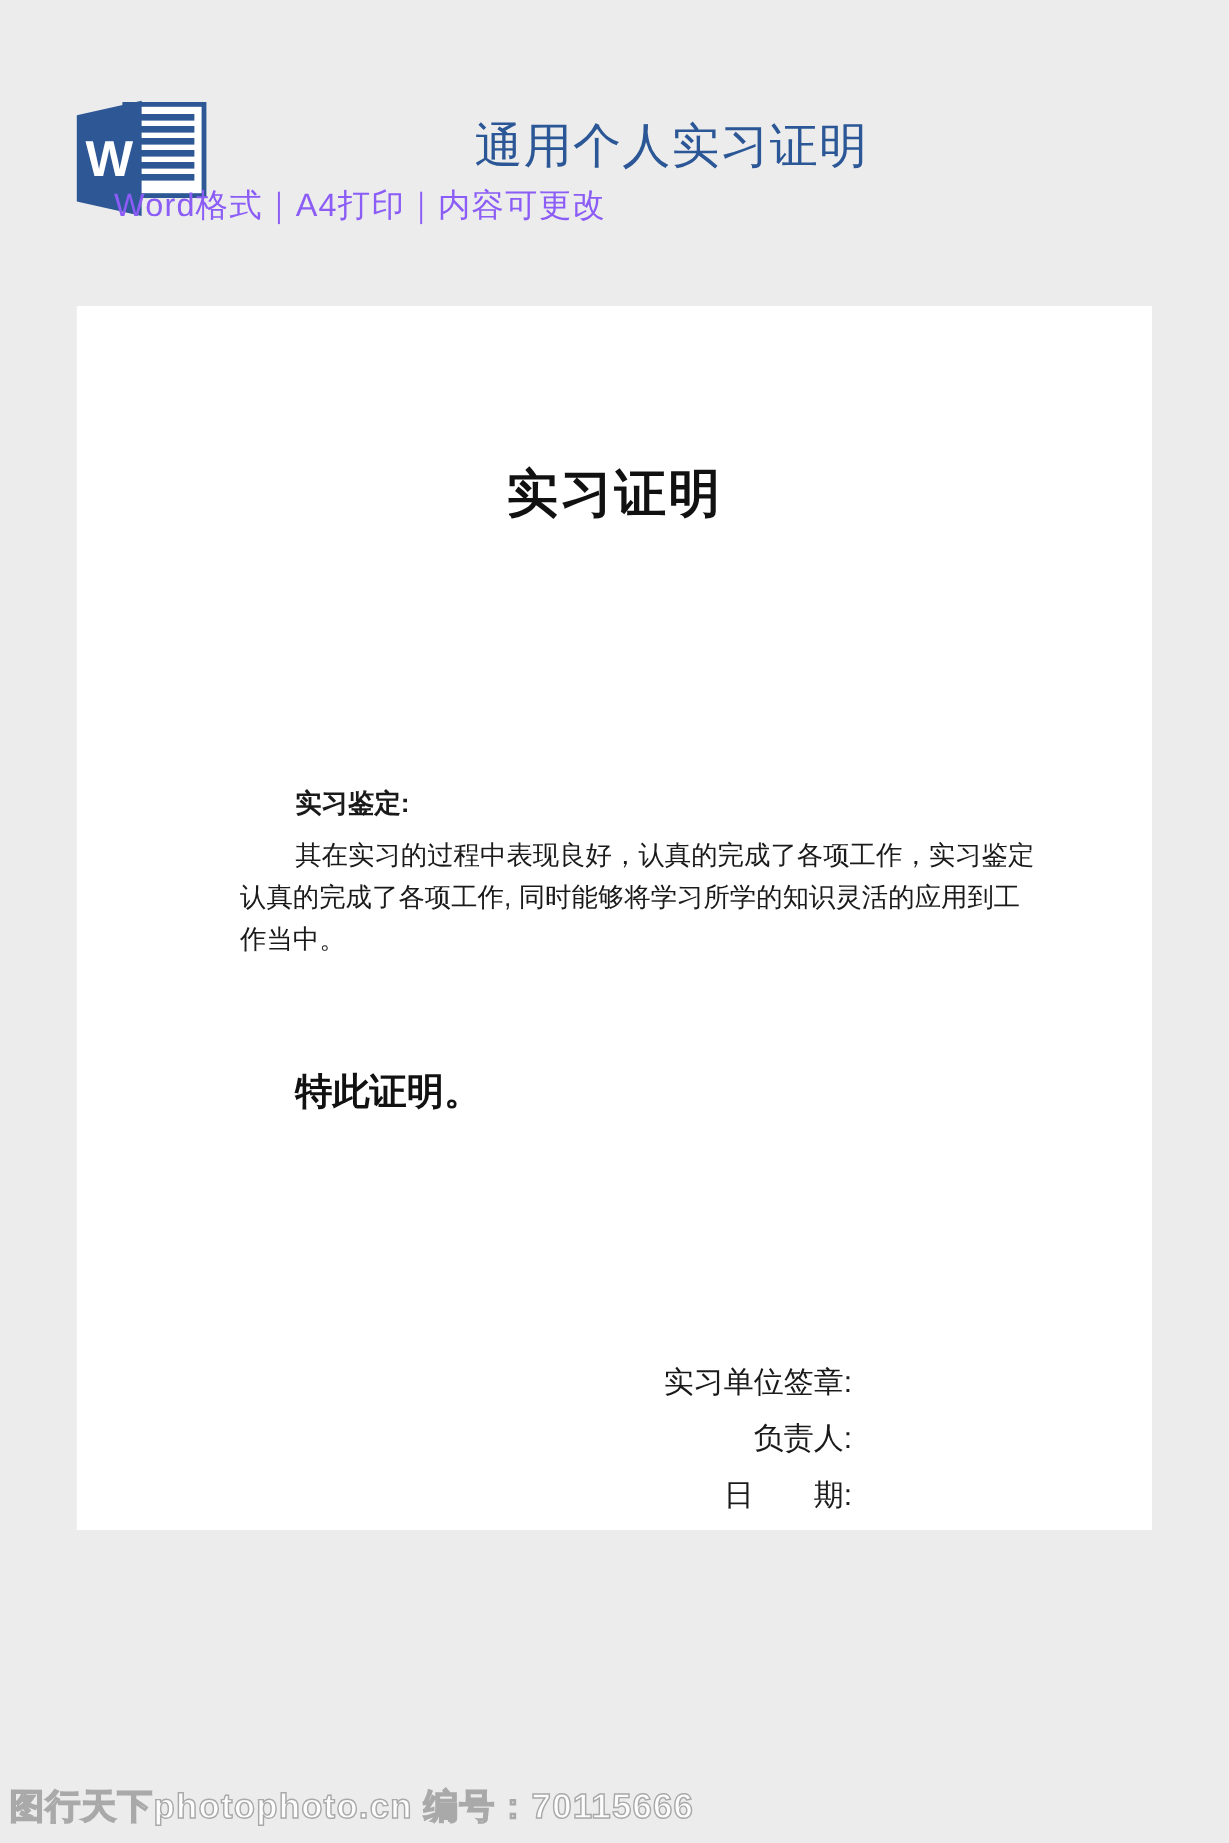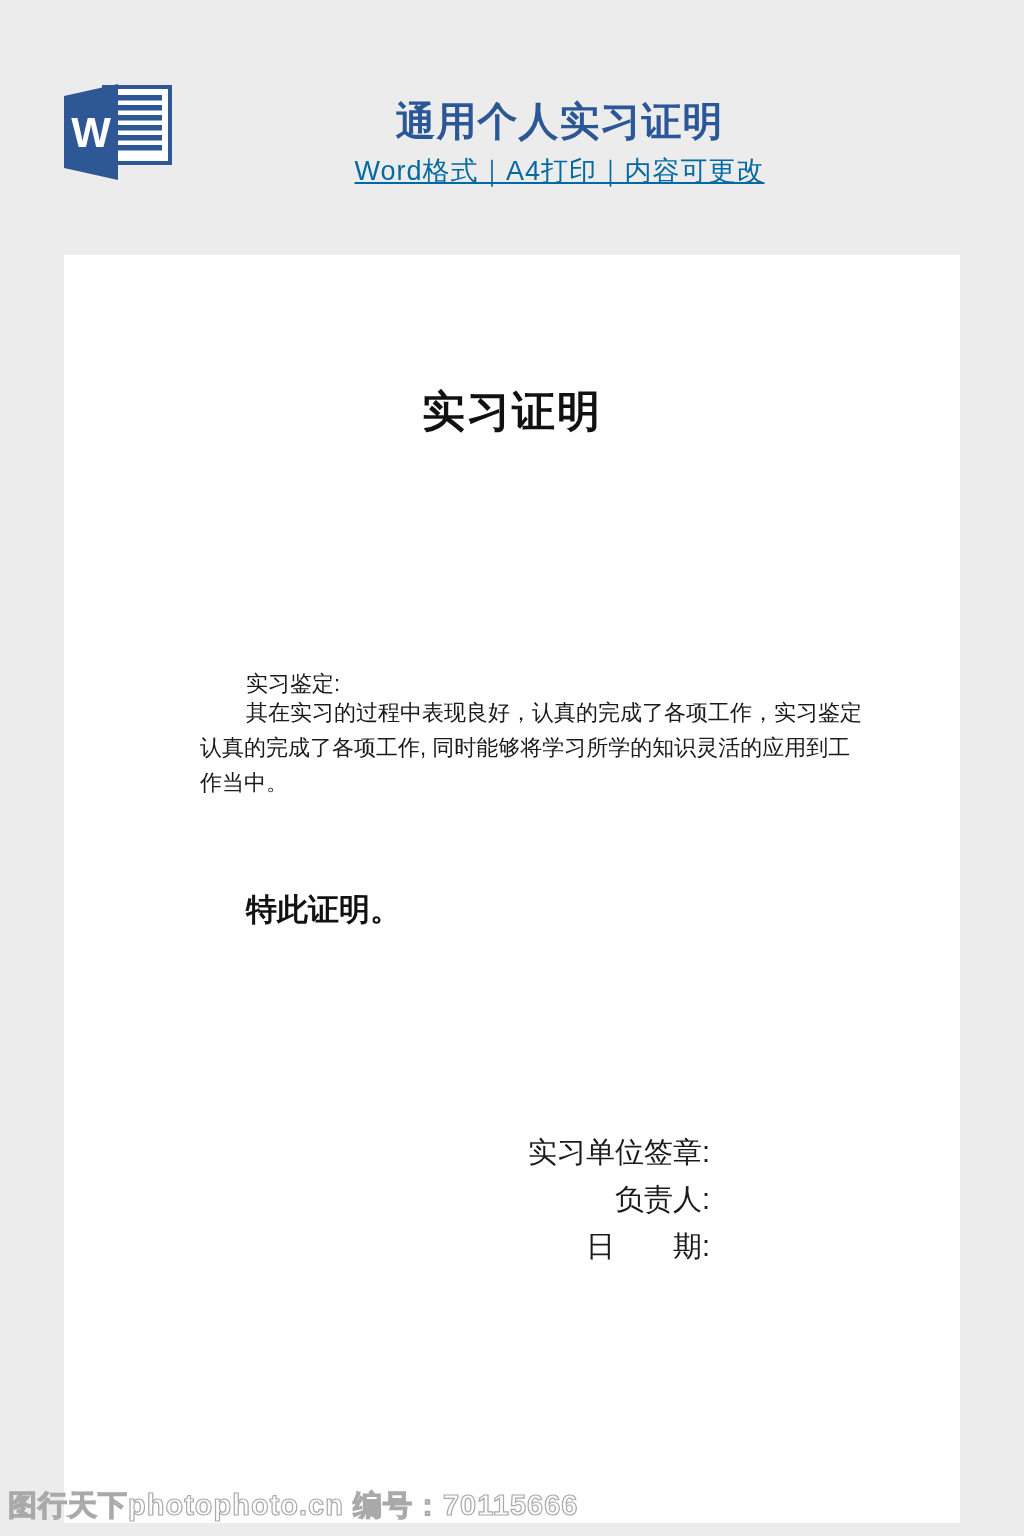--- a/index.html
+++ b/index.html
@@ -10,68 +10,66 @@
     position: relative;
     overflow: hidden;
   }
   .canvas { position: absolute; inset: 0; width: 1024px; height: 1536px; }
 
   
   .word-icon { position: absolute; left: 58px; top: 82px; width: 120px; height: 106px; }
   .header-title {
     position: absolute; left: 95px; right: 0; top: 94px;
     text-align: center;
-    font-size: 40px; font-weight: bold;
+    font-size: 40px; font-weight: normal;
     color: #2b5797;
     letter-spacing: 1px;
   }
   .header-subtitle {
     position: absolute; left: 95px; right: 0; top: 153px;
-    text-align: center;
-    font-size: 27px; color: #0369a1;
+    font-size: 27px; color: #8b5cf6;
     letter-spacing: 1px;
-    text-decoration: underline;
   }
 
   
   .page {
     position: absolute; left: 64px; top: 255px;
-    width: 896px; height: 1268px;
+    width: 896px; height: 1020px;
     background: #ffffff;
   }
   .doc-title {
     position: absolute; top: 128px; left: 0; width: 100%;
     text-align: center;
     font-size: 43px; font-weight: bold; color: #111111;
     letter-spacing: 2px;
   }
   .doc-body { color: #1a1a1a; }
   .intro-block {
     position: absolute; top: 252px; left: 136px; right: 110px;
     font-size: 22px; line-height: 36px;
   }
   .appraisal-label {
     position: absolute; top: 400px; left: 136px;
     padding-left: 46px;
-    font-size: 22px; font-weight: normal; color: #1a1a1a; margin-top: 14px;
+    font-size: 22px; font-weight: bold; color: #1a1a1a;
   }
   .appraisal-block {
     position: absolute; top: 440px; left: 136px; right: 100px;
     font-size: 22px; line-height: 35px;
   }
   .text-line { white-space: nowrap; color: #1a1a1a; }
   .indent { padding-left: 46px; }
   .hereby {
     position: absolute; top: 634px; left: 182px;
     font-size: 31px; font-weight: bold; color: #111111;
   }
   .signature-block {
     position: absolute; top: 874px; right: 250px;
     text-align: right;
-    font-size: 29px; line-height: 47px; color: #1a1a1a;
+    font-size: 25px; line-height: 47px; color: #1a1a1a;
   }
   .signature-block .sig-line { white-space: pre; }
 
   
   .watermark {
     position: absolute; left: 8px; top: 1486px;
     font-size: 29px; font-weight: bold;
     letter-spacing: 1px;
     color: #fdfdfd;
     -webkit-text-stroke: 1.2px #a9a9a9;

